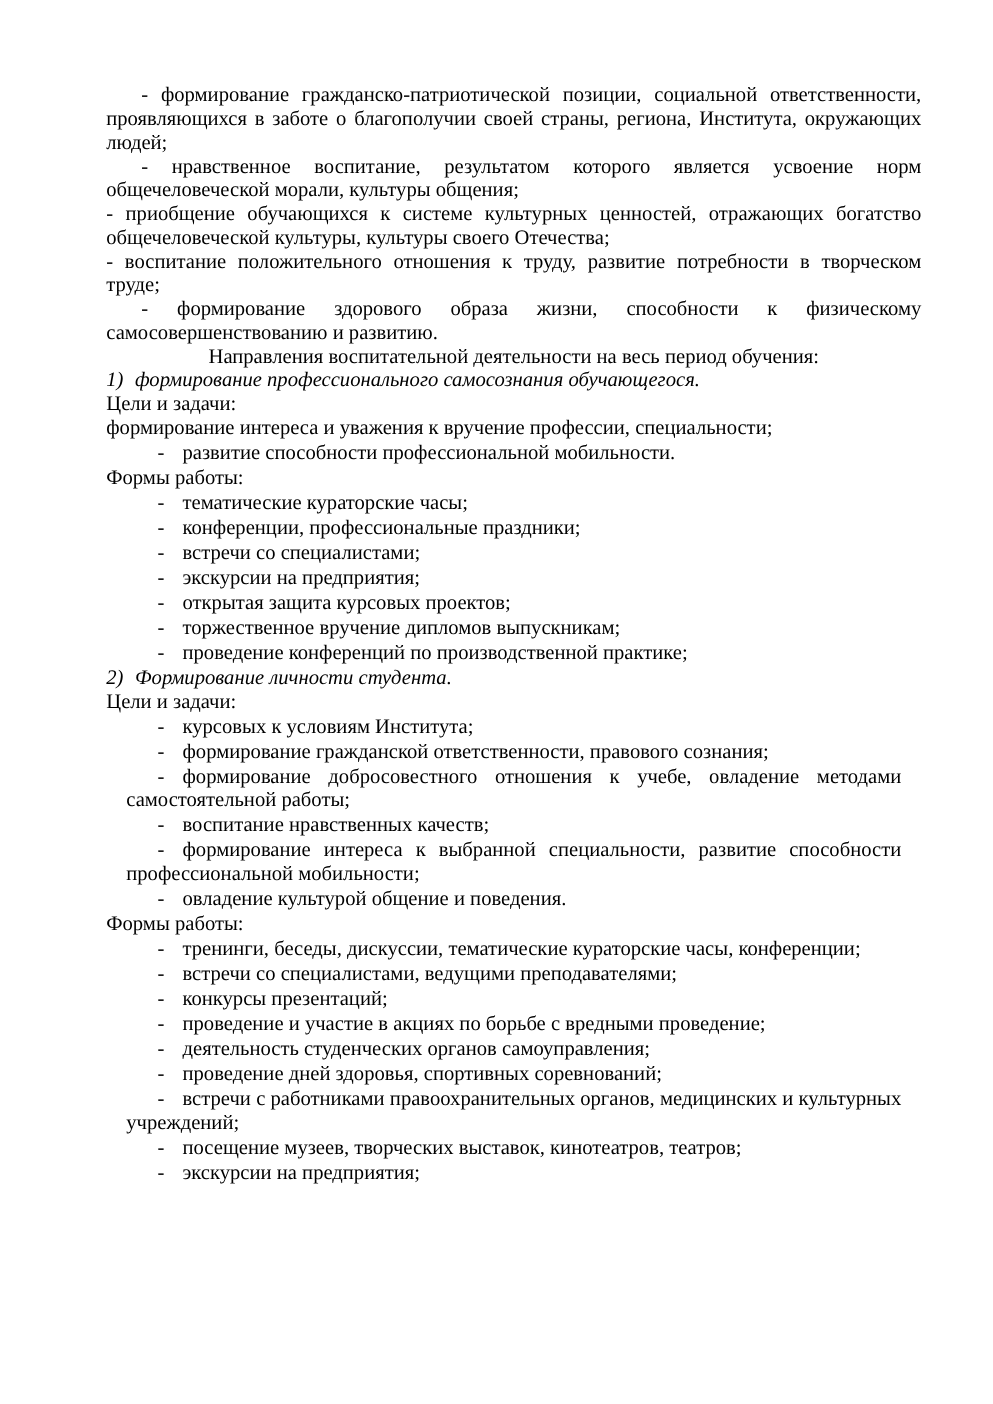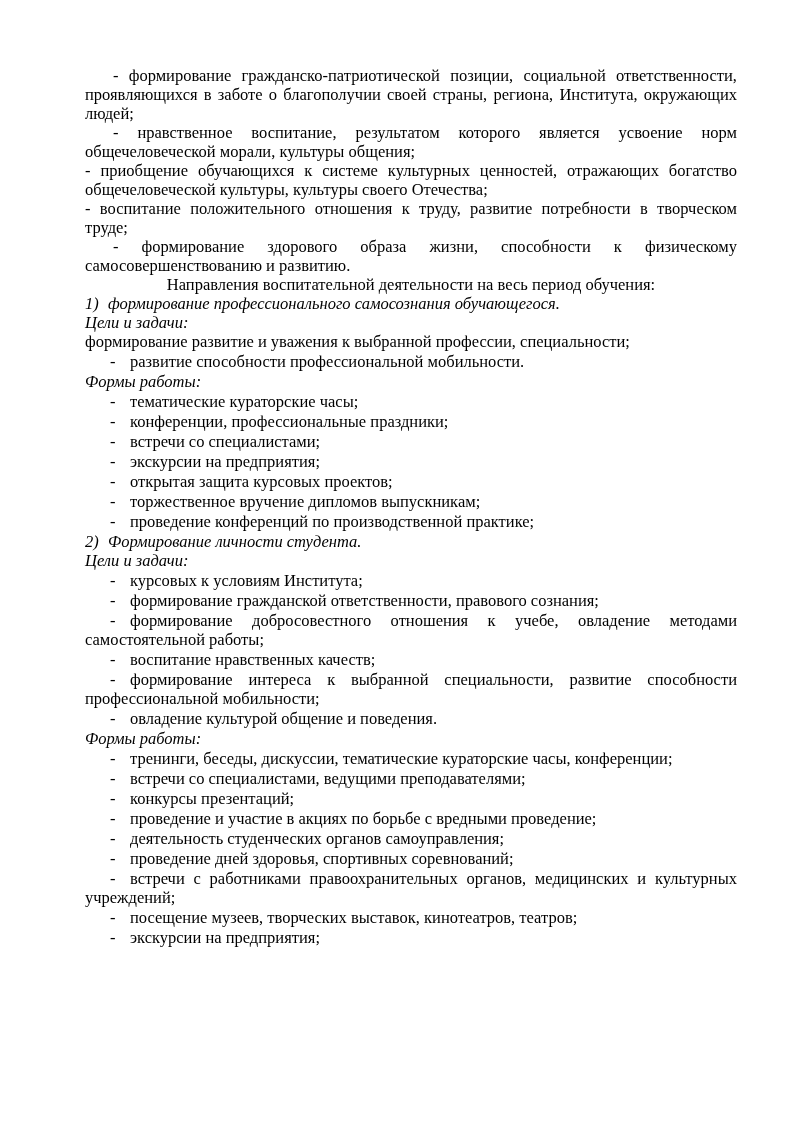--- a/index.html
+++ b/index.html
@@ -33,26 +33,25 @@
   }
   .sec-title {
     font-style: italic;
   }
   .sec-num {
     display: inline-block;
     width: 23px;
     font-style: italic;
   }
   .label {
-    font-style: italic;
   }
   .list-item {
     text-align: justify;
     text-indent: 25px;
-    margin: 1px 0;
+    margin: 1px 16px;
   }
   .li-dash {
     display: inline-block;
     width: 20px;
     text-indent: 0;
   }
 </style>
 </head>
 <body>
 
@@ -61,21 +60,21 @@
   <p class="para indent"><span>-</span> <span>формирование гражданско-патриотической позиции, социальной ответственности, проявляющихся в заботе о благополучии своей страны, региона, Института, окружающих людей;</span></p>
   <p class="para indent"><span>-</span> <span>нравственное воспитание, результатом которого является усвоение норм общечеловеческой морали, культуры общения;</span></p>
   <p class="para"><span>-</span> <span>приобщение обучающихся к системе культурных ценностей, отражающих богатство общечеловеческой культуры, культуры своего Отечества;</span></p>
   <p class="para"><span>-</span> <span>воспитание положительного отношения к труду, развитие потребности в творческом труде;</span></p>
   <p class="para indent"><span>-</span> <span>формирование здорового образа жизни, способности к физическому самосовершенствованию и развитию.</span></p>
 
   <p class="heading">Направления воспитательной деятельности на весь период обучения:</p>
 
   <p class="sec-title"><span class="sec-num">1)</span><span>формирование профессионального самосознания обучающегося.</span></p>
   <p class="label">Цели и задачи:</p>
-  <p class="para">формирование развитие и уважения к выбранной профессии, специальности;</p>
+  <p class="para">формирование интереса и уважения к вручение профессии, специальности;</p>
   <p class="list-item"><span class="li-dash">-</span><span>развитие способности профессиональной мобильности.</span></p>
   <p class="label">Формы работы:</p>
   <p class="list-item"><span class="li-dash">-</span><span>тематические кураторские часы;</span></p>
   <p class="list-item"><span class="li-dash">-</span><span>конференции, профессиональные праздники;</span></p>
   <p class="list-item"><span class="li-dash">-</span><span>встречи со специалистами;</span></p>
   <p class="list-item"><span class="li-dash">-</span><span>экскурсии на предприятия;</span></p>
   <p class="list-item"><span class="li-dash">-</span><span>открытая защита курсовых проектов;</span></p>
   <p class="list-item"><span class="li-dash">-</span><span>торжественное вручение дипломов выпускникам;</span></p>
   <p class="list-item"><span class="li-dash">-</span><span>проведение конференций по производственной практике;</span></p>
 

